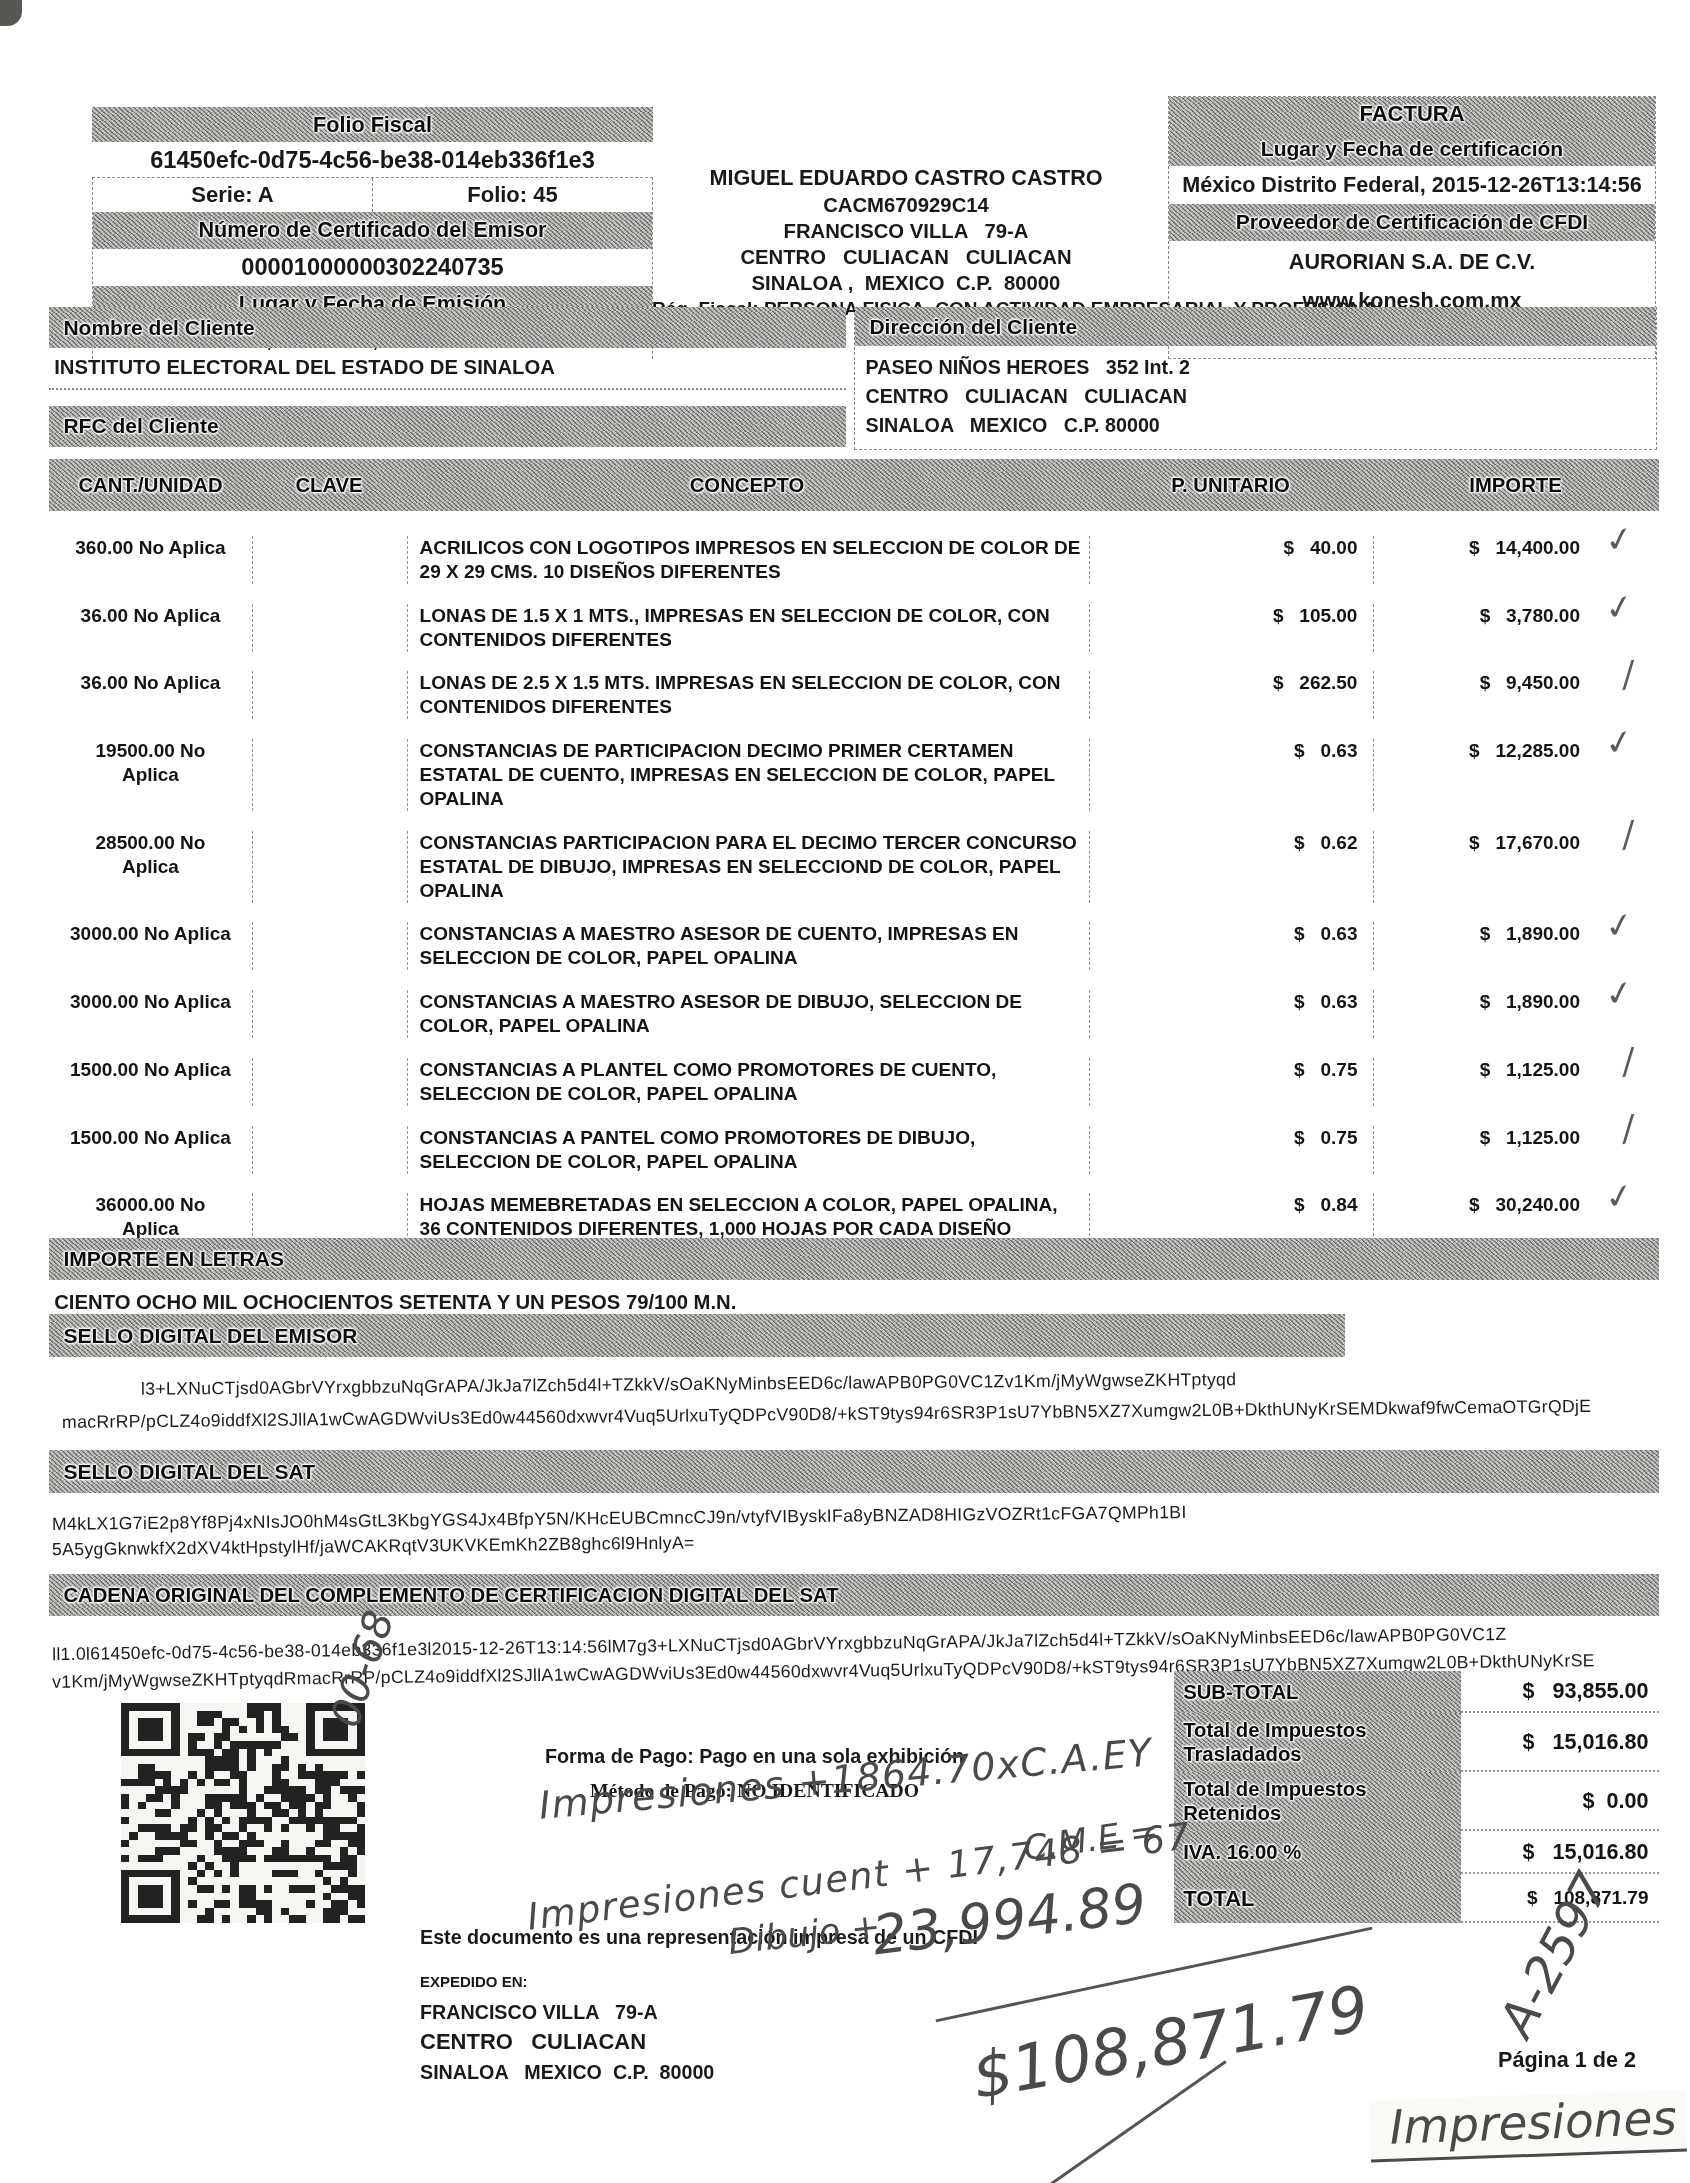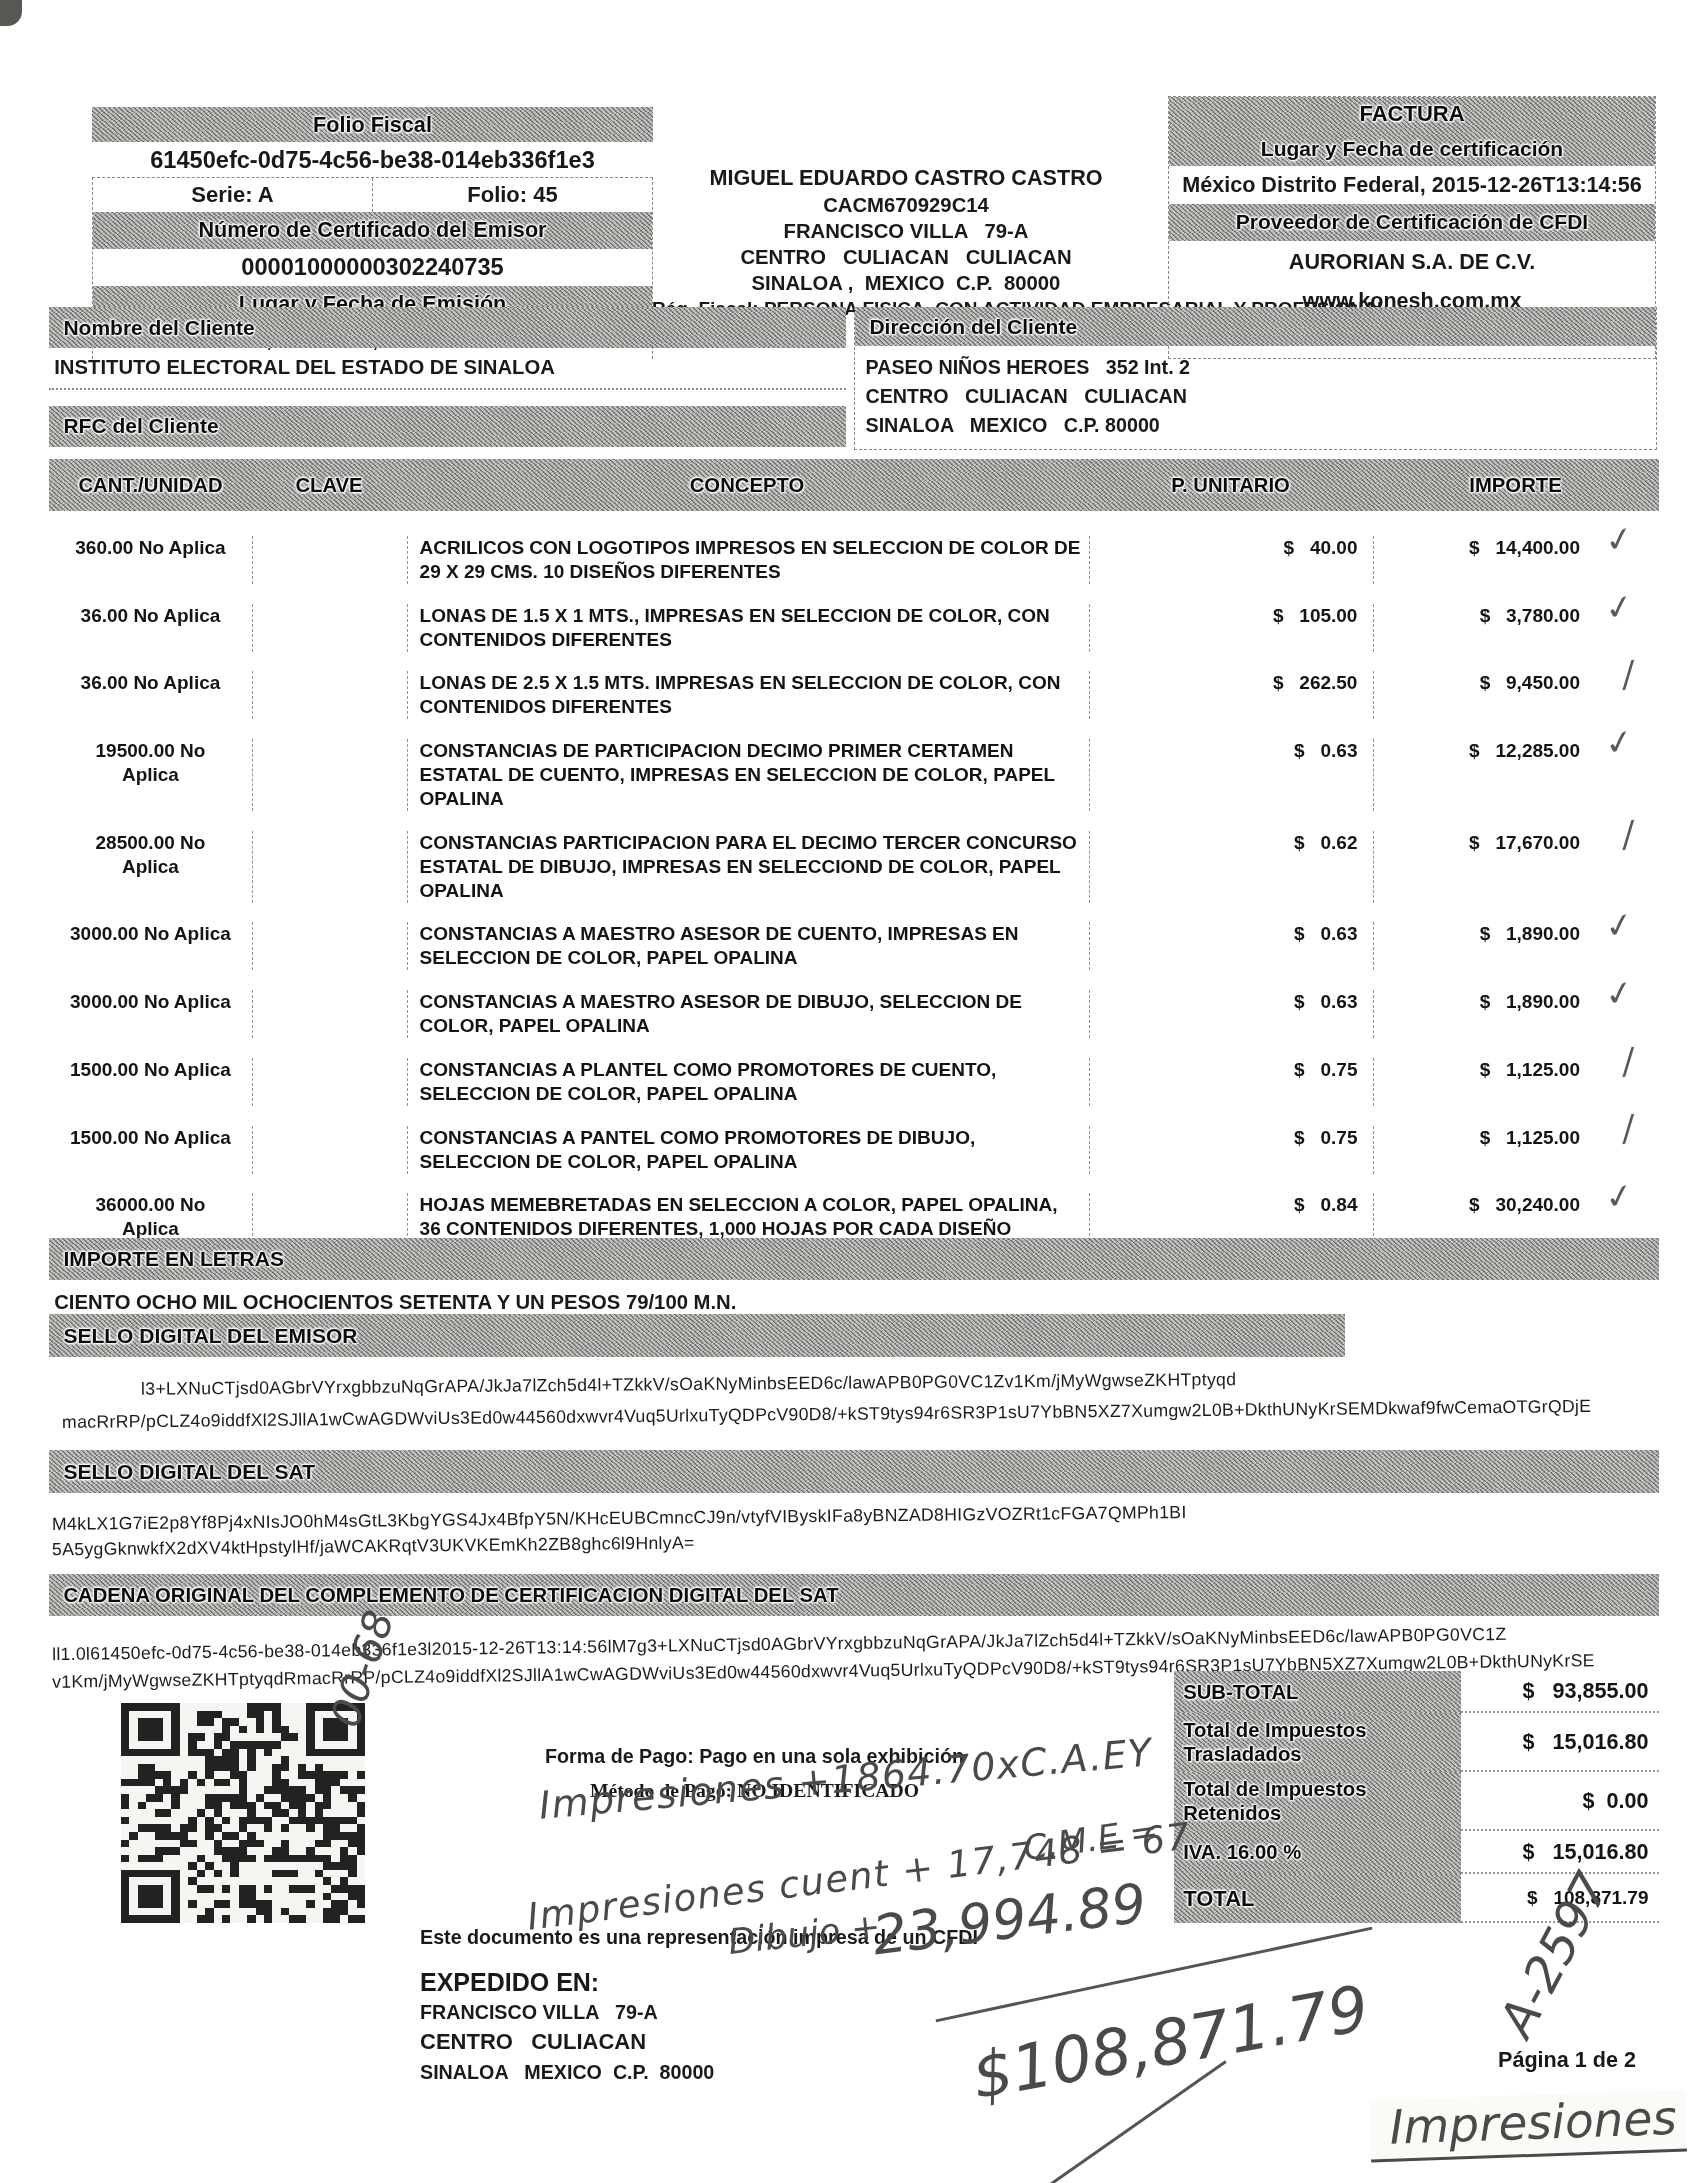--- a/index.html
+++ b/index.html
@@ -571,21 +571,21 @@
         <rect x="24" y="2" width="3" height="3" fill="#222"></rect>
         <rect x="0" y="22" width="7" height="7" fill="#222"></rect>
         <rect x="1" y="23" width="5" height="5" fill="#f6f5f1"></rect>
         <rect x="2" y="24" width="3" height="3" fill="#222"></rect>
       </svg>
   </div>
 
   <div class="abs val" style="left:420px;top:1926px;font-size:19.7px;">Este documento es una representación impresa de un CFDI</div>
 
   <div class="abs" style="left:420px;top:1967px;">
-    <div class="val" style="font-size:25px;line-height:30px;">EXPEDIDO EN:</div>
+    <div class="val" style="font-size:15px;line-height:30px;">EXPEDIDO EN:</div>
     <div class="val pre" style="font-size:19.7px;line-height:30px;">FRANCISCO VILLA   79-A</div>
     <div class="val pre" style="font-size:22px;line-height:30px;">CENTRO   CULIACAN</div>
     <div class="val pre" style="font-size:19.7px;line-height:30px;">SINALOA   MEXICO  C.P.  80000</div>
   </div>
 
   <div class="abs val" style="left:1498px;top:2047px;font-size:21.6px;">Página 1 de 2</div>
 
   <div class="abs hw" style="left:321px;top:1718px;font-size:41px;transform:rotate(-72deg);transform-origin:left top;">00-68</div>
 
   <div class="abs hw" style="left:538px;top:1757px;font-size:38px;transform:rotate(-5deg);letter-spacing:1.3px;">Impresiones +1864.70xC.A.EY</div>

